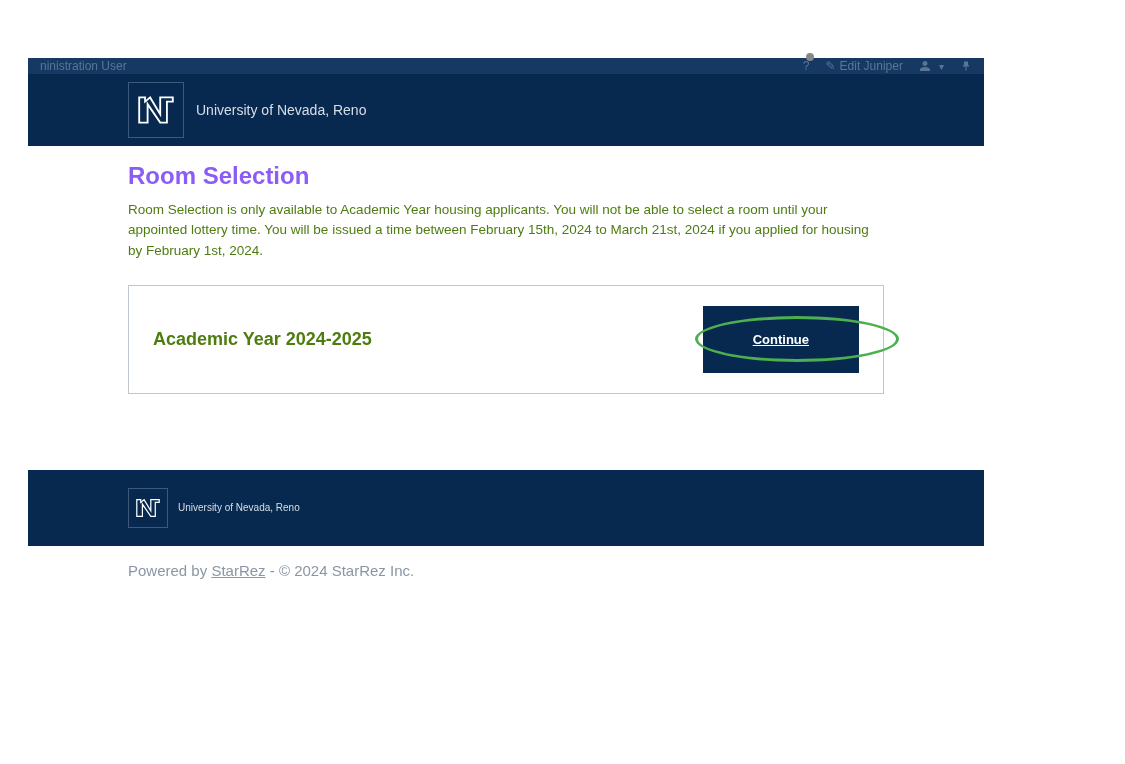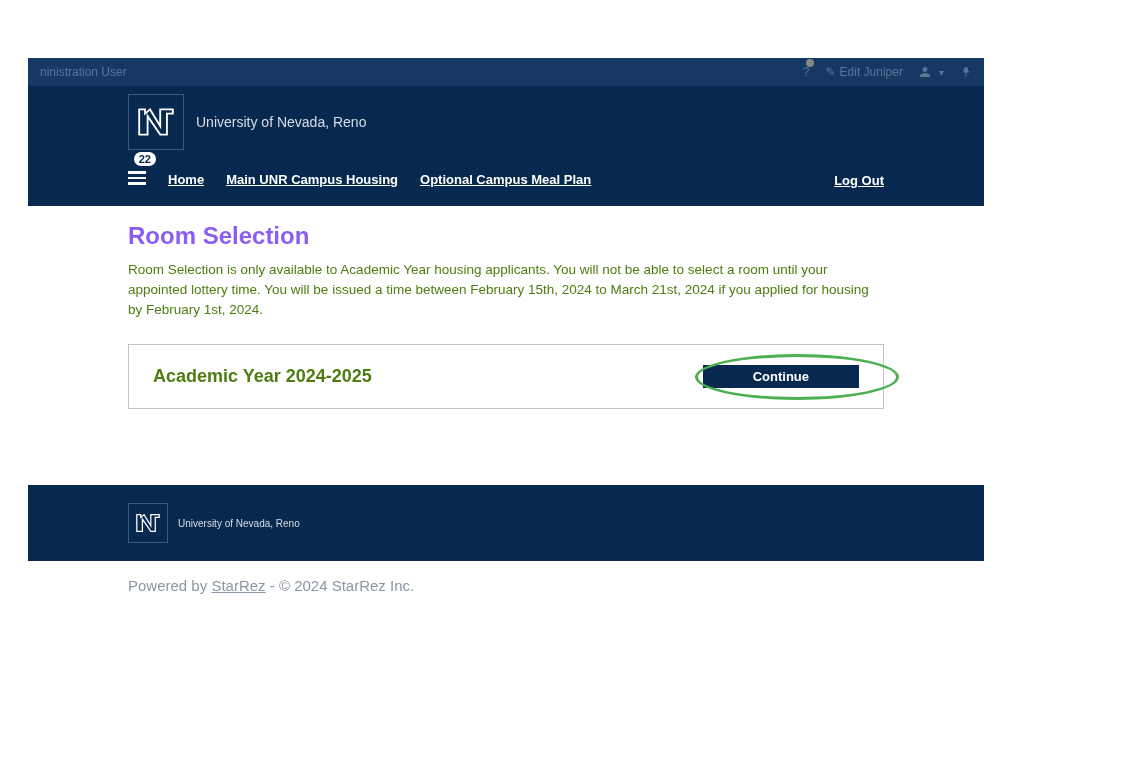--- a/index.html
+++ b/index.html
@@ -1,20 +1,20 @@
 <!DOCTYPE html>
 <html><head>
   <meta charset="utf-8">
   <style>
     * { margin: 0; padding: 0; box-sizing: border-box; }
     body { font-family: Arial, sans-serif; background: #fff; width: 1125px; }
     .wrapper { width: 981px; margin: 0; position: relative; }
     .admin-bar {
       background: #163963;
-      height: 28px;
+      height: 16px;
       display: flex;
       align-items: center;
       padding: 0 12px;
       color: #5a7697;
       font-size: 12px;
       justify-content: space-between;
       margin-top: 58px;
       width: 956px;
       margin-left: 28px;
     }
@@ -67,23 +67,24 @@
       justify-content: space-between;
       align-items: center;
       position: relative;
     }
     .card-title { font-size: 18px; font-weight: 800; color: #4d7c0f; }
     .continue-btn {
       background: #08294f;
       color: #fff;
       font-weight: bold;
       font-size: 13px;
-      padding: 4px 50px;
+      padding: 26px 50px;
       border: none;
       cursor: pointer;
+      text-decoration: underline;
     }
     .highlight-ellipse {
       position: absolute;
       border: 3px solid #4caf50;
       border-radius: 50%;
       width: 204px;
       height: 46px;
       right: -16px;
       top: 50%;
       transform: translateY(-50%);
@@ -146,36 +147,20 @@
     <div class="header-inner">
       <div class="logo-box">
         <svg class="logo-svg" viewBox="0 0 50 40">
           <path d="M5 35 L5 5 L12 5 L12 10 L18 5 L30 25 L30 5 L45 5 L45 10 L38 10 L38 35 L30 35 L15 13 L15 35 Z" fill="none" stroke="#fff" stroke-width="2.2"></path>
         </svg>
       </div>
       <span class="university-name">University of Nevada, Reno</span>
     </div>
   </div>
 
-  <div class="nav-band">
-    <div class="nav-left">
-      <div class="hamburger-wrap">
-        <span class="ham-badge">22</span>
-        <span class="hamburger">
-          <span class="ham-line"></span><span class="ham-line"></span><span class="ham-line"></span>
-        </span>
-      </div>
-      <span class="nav-link">Home</span>
-      <span class="nav-link">Main UNR Campus Housing</span>
-      <span class="nav-link">Optional Campus Meal Plan</span>
-    </div>
-    <div class="nav-right">
-      <span class="nav-link">Log Out</span>
-    </div>
-  </div>
 
   <div class="content">
     <h1 class="page-title">Room Selection</h1>
     <p class="intro-text">Room Selection is only available to Academic Year housing applicants. You will not be able to select a room until your appointed lottery time. You will be issued a time between February 15th, 2024 to March 21st, 2024 if you applied for housing by February 1st, 2024.</p>
 
     <div class="selection-card">
       <span class="card-title">Academic Year 2024-2025</span>
       <button class="continue-btn">Continue</button>
       <div class="highlight-ellipse"></div>
     </div>

